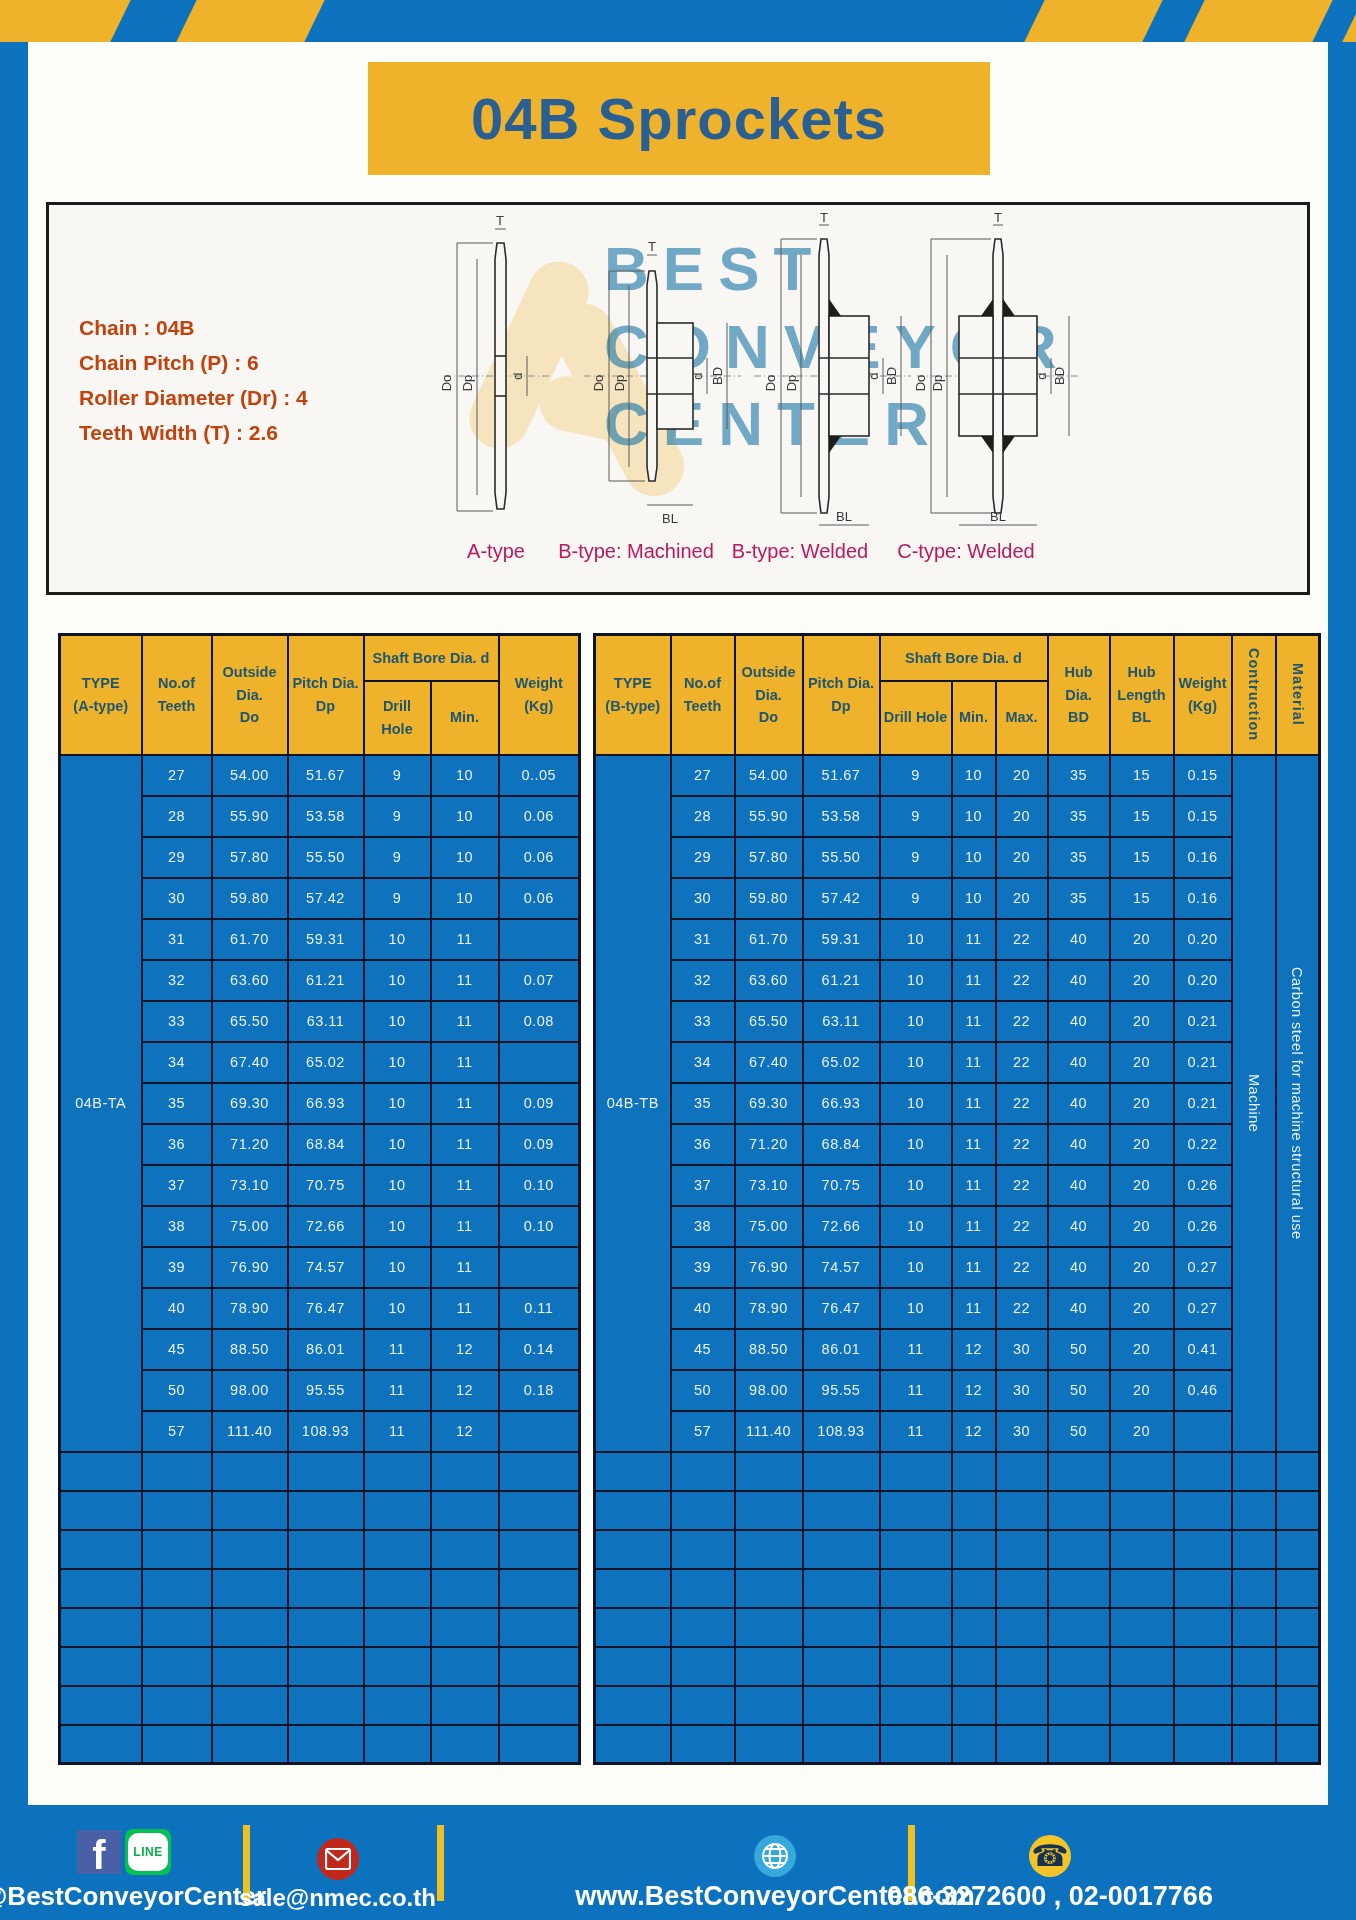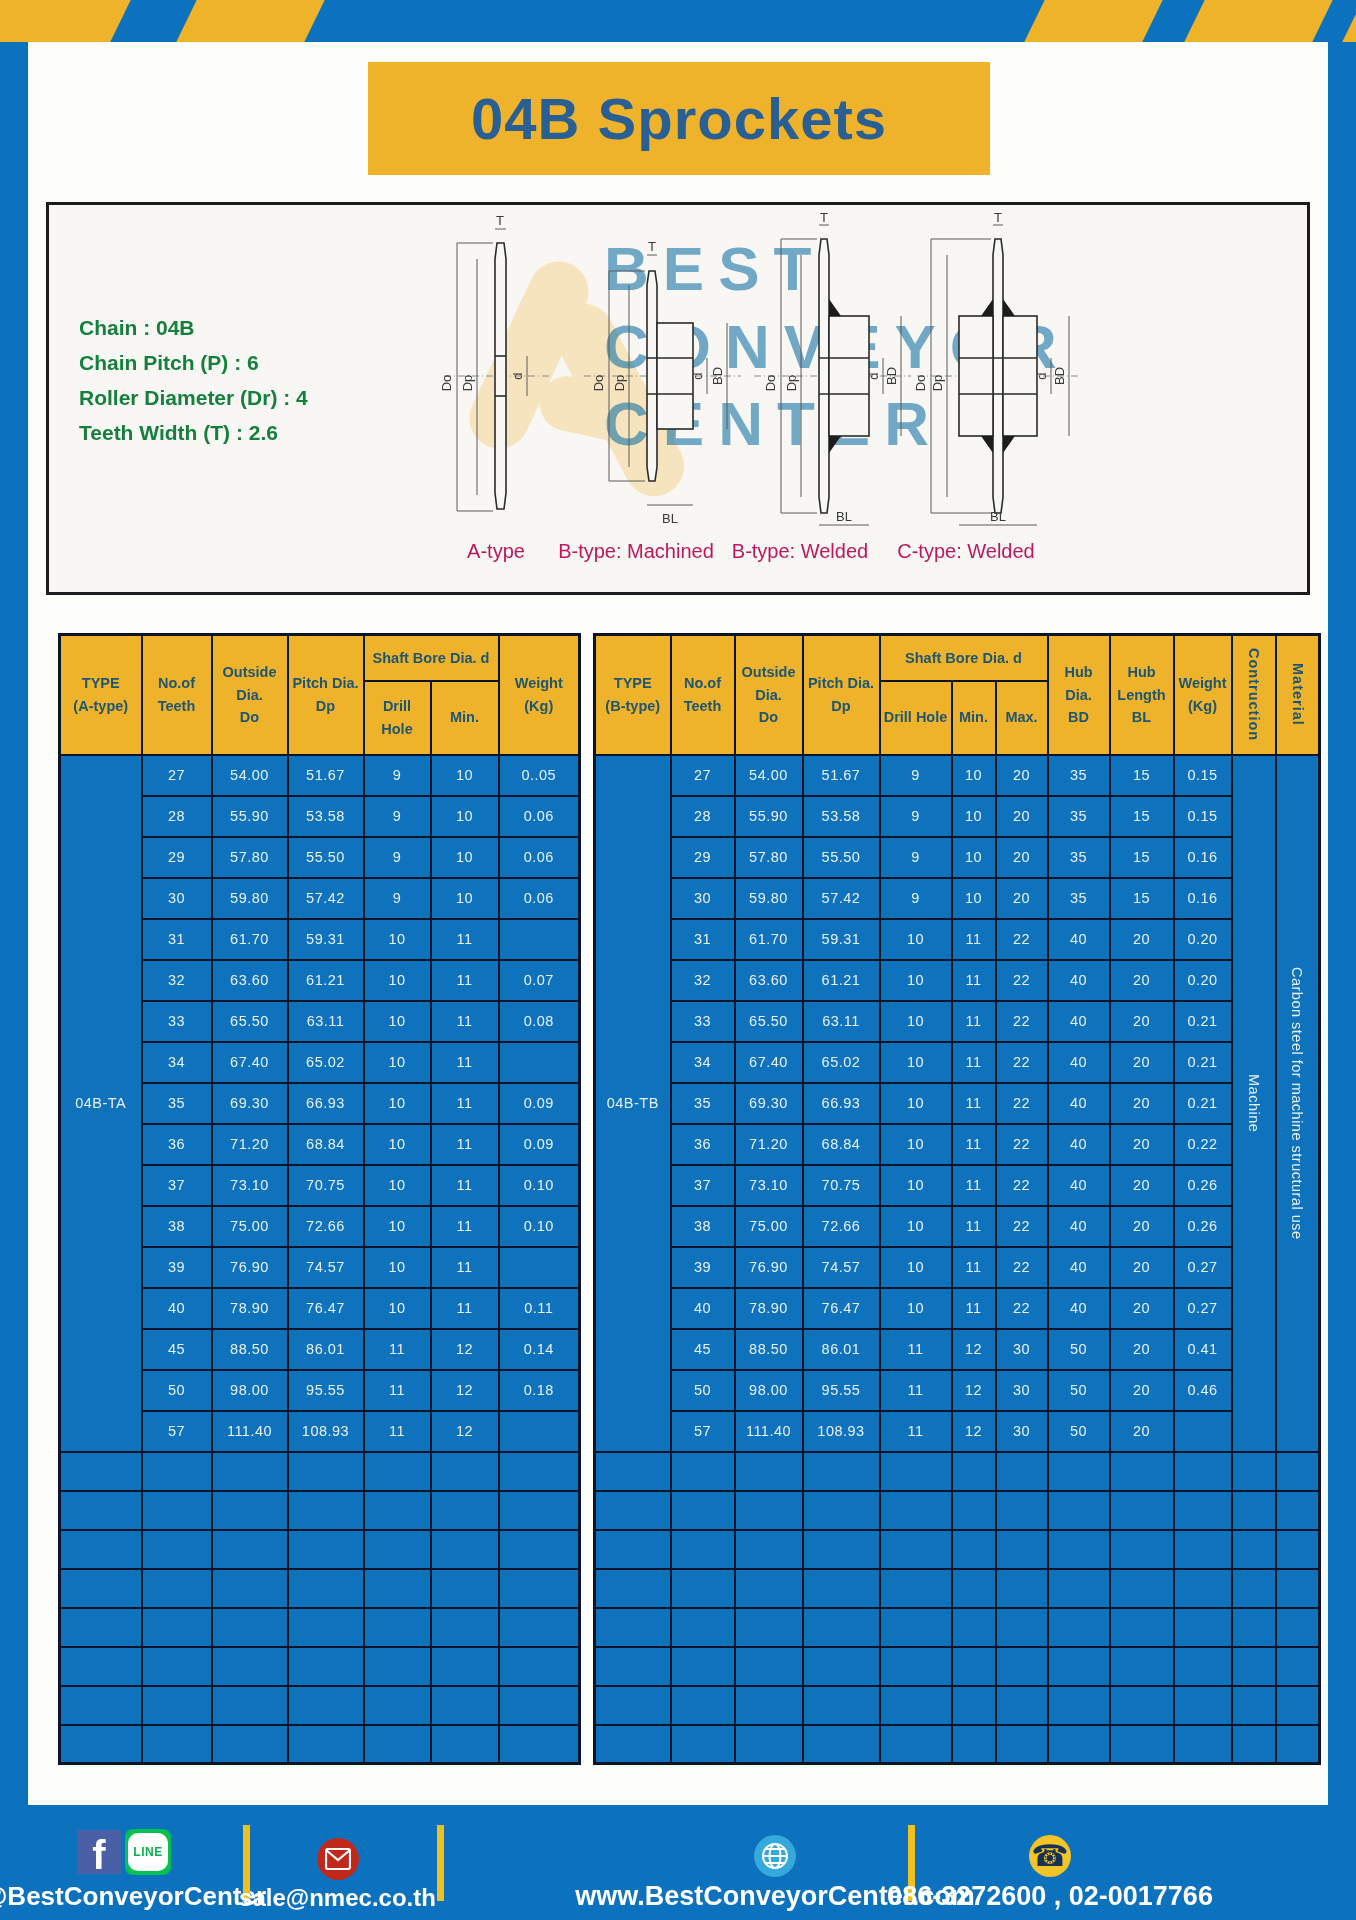--- a/index.html
+++ b/index.html
@@ -20,21 +20,21 @@
   }
   .title-banner .t{font-size:58px;font-weight:bold;color:#2a5f94;letter-spacing:1px;}
   
   .diagram-box{
     position:absolute;left:46px;top:202px;width:1264px;height:393px;background:#f8f7f3;
     border:3px solid #1c1c1c;box-sizing:border-box;overflow:hidden;
   }
   .wm-logo{position:absolute;left:430px;top:30px;width:250px;height:310px;opacity:.35;}
   .wm-logo .blade{position:absolute;background:#f2c35c;}
   .wm-text{position:absolute;left:555px;top:25px;width:420px;color:#0369a1;opacity:.55;font-weight:bold;letter-spacing:14px;line-height:1.25;font-size:62px;}
-  .specs{position:absolute;left:30px;top:105px;color:#15803d;font-weight:bold;font-size:21px;line-height:35px;z-index:2;}
+  .specs{position:absolute;left:30px;top:105px;color:#c2410c;font-weight:bold;font-size:21px;line-height:35px;z-index:2;}
   .diag-label{position:absolute;top:335px;width:220px;text-align:center;font-size:20px;color:#be185d;z-index:2;}
   .diag-svg{position:absolute;top:8px;z-index:2;}
   .dimline{stroke:#5a5a5a;stroke-width:1;}
   .dimtext{fill:#3a3a3a;font-size:13px;font-family:"Liberation Sans",sans-serif;}
   .part{fill:#f8f7f3;stroke:#2a2a2a;stroke-width:1.6;}
   .weld{fill:#1d1d1d;}
   .cline{stroke:#8a8a8a;stroke-width:1;stroke-dasharray:7 3 1 3;}
   
   .spec-table{border-collapse:collapse;table-layout:fixed;position:absolute;top:633px;background:#0e72bc;}
   .spec-table th,.spec-table td{border:2px solid #0c1428;box-sizing:border-box;text-align:center;vertical-align:middle;overflow:hidden;}

